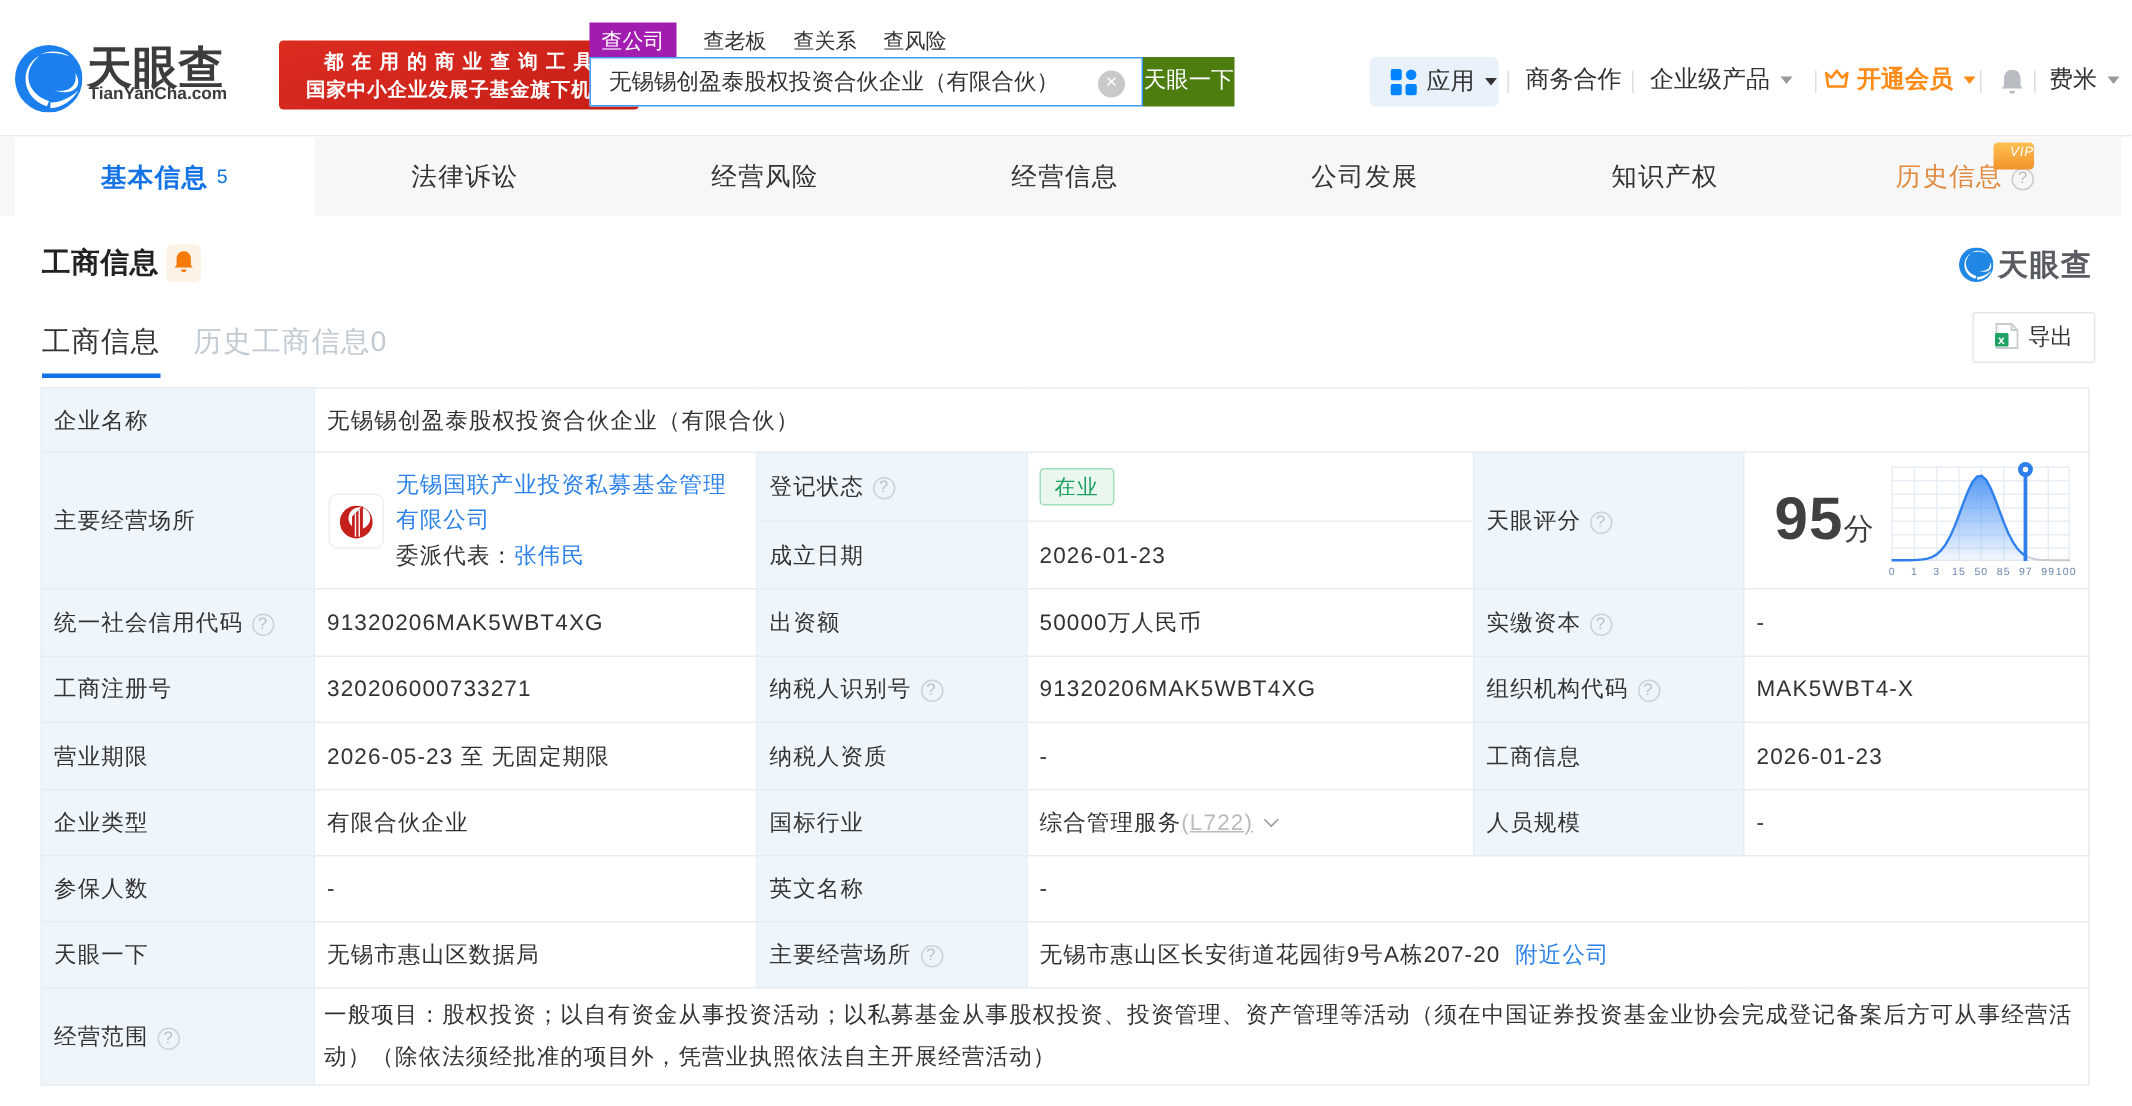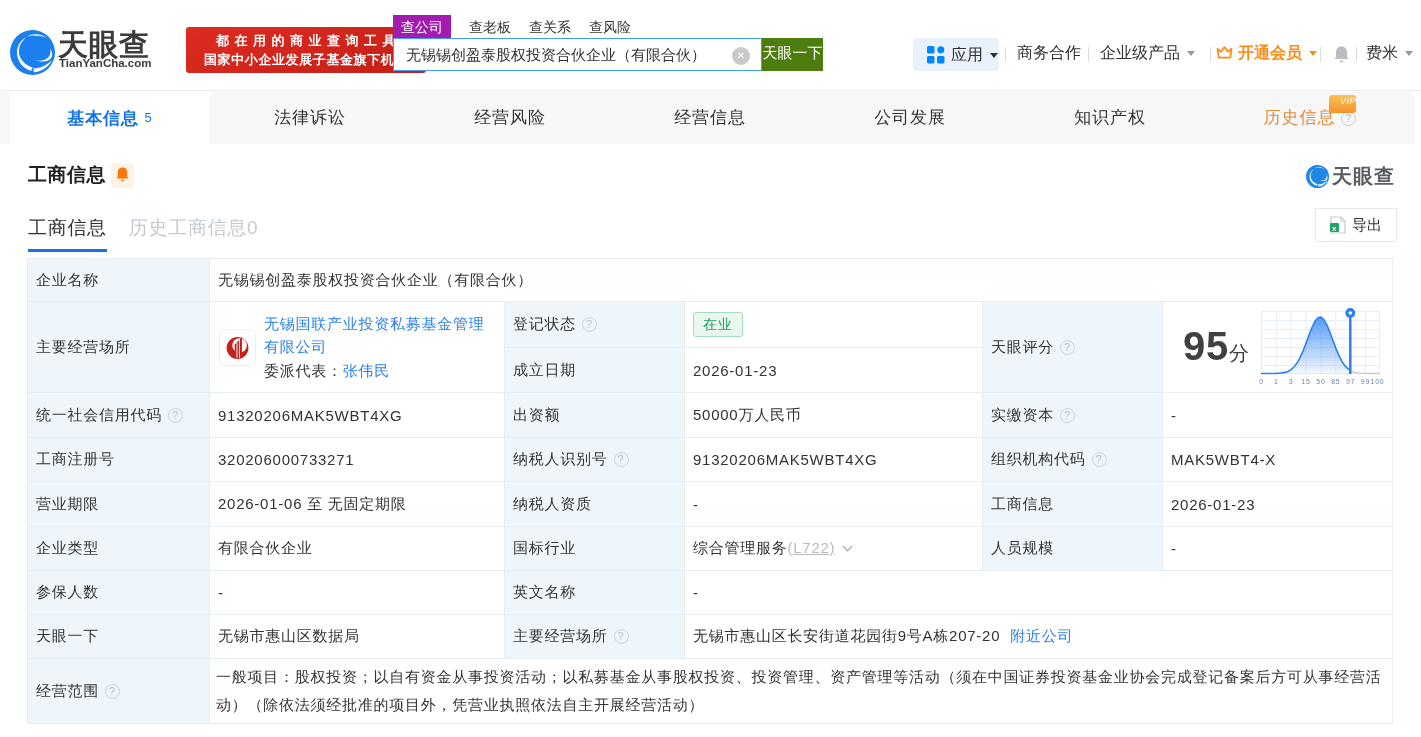--- a/index.html
+++ b/index.html
@@ -222,21 +222,21 @@
 <tr style="height:44px">
         <td class="lbl">工商注册号</td>
         <td>320206000733271</td>
         <td class="lbl">纳税人识别号<span class="qm">?</span></td>
         <td>91320206MAK5WBT4XG</td>
         <td class="lbl">组织机构代码<span class="qm">?</span></td>
         <td>MAK5WBT4-X</td>
       </tr>
 <tr style="height:45px">
         <td class="lbl">营业期限</td>
-        <td>2026-01-06 至 无固定期限</td>
+        <td>2026-05-23 至 无固定期限</td>
         <td class="lbl">纳税人资质</td>
         <td>-</td>
         <td class="lbl">工商信息</td>
         <td>2026-01-23</td>
       </tr>
 <tr style="height:44px">
         <td class="lbl">企业类型</td>
         <td>有限合伙企业</td>
         <td class="lbl">国标行业</td>
         <td>综合管理服务<span class="grey">(L722)</span><span class="chev"></span></td>

